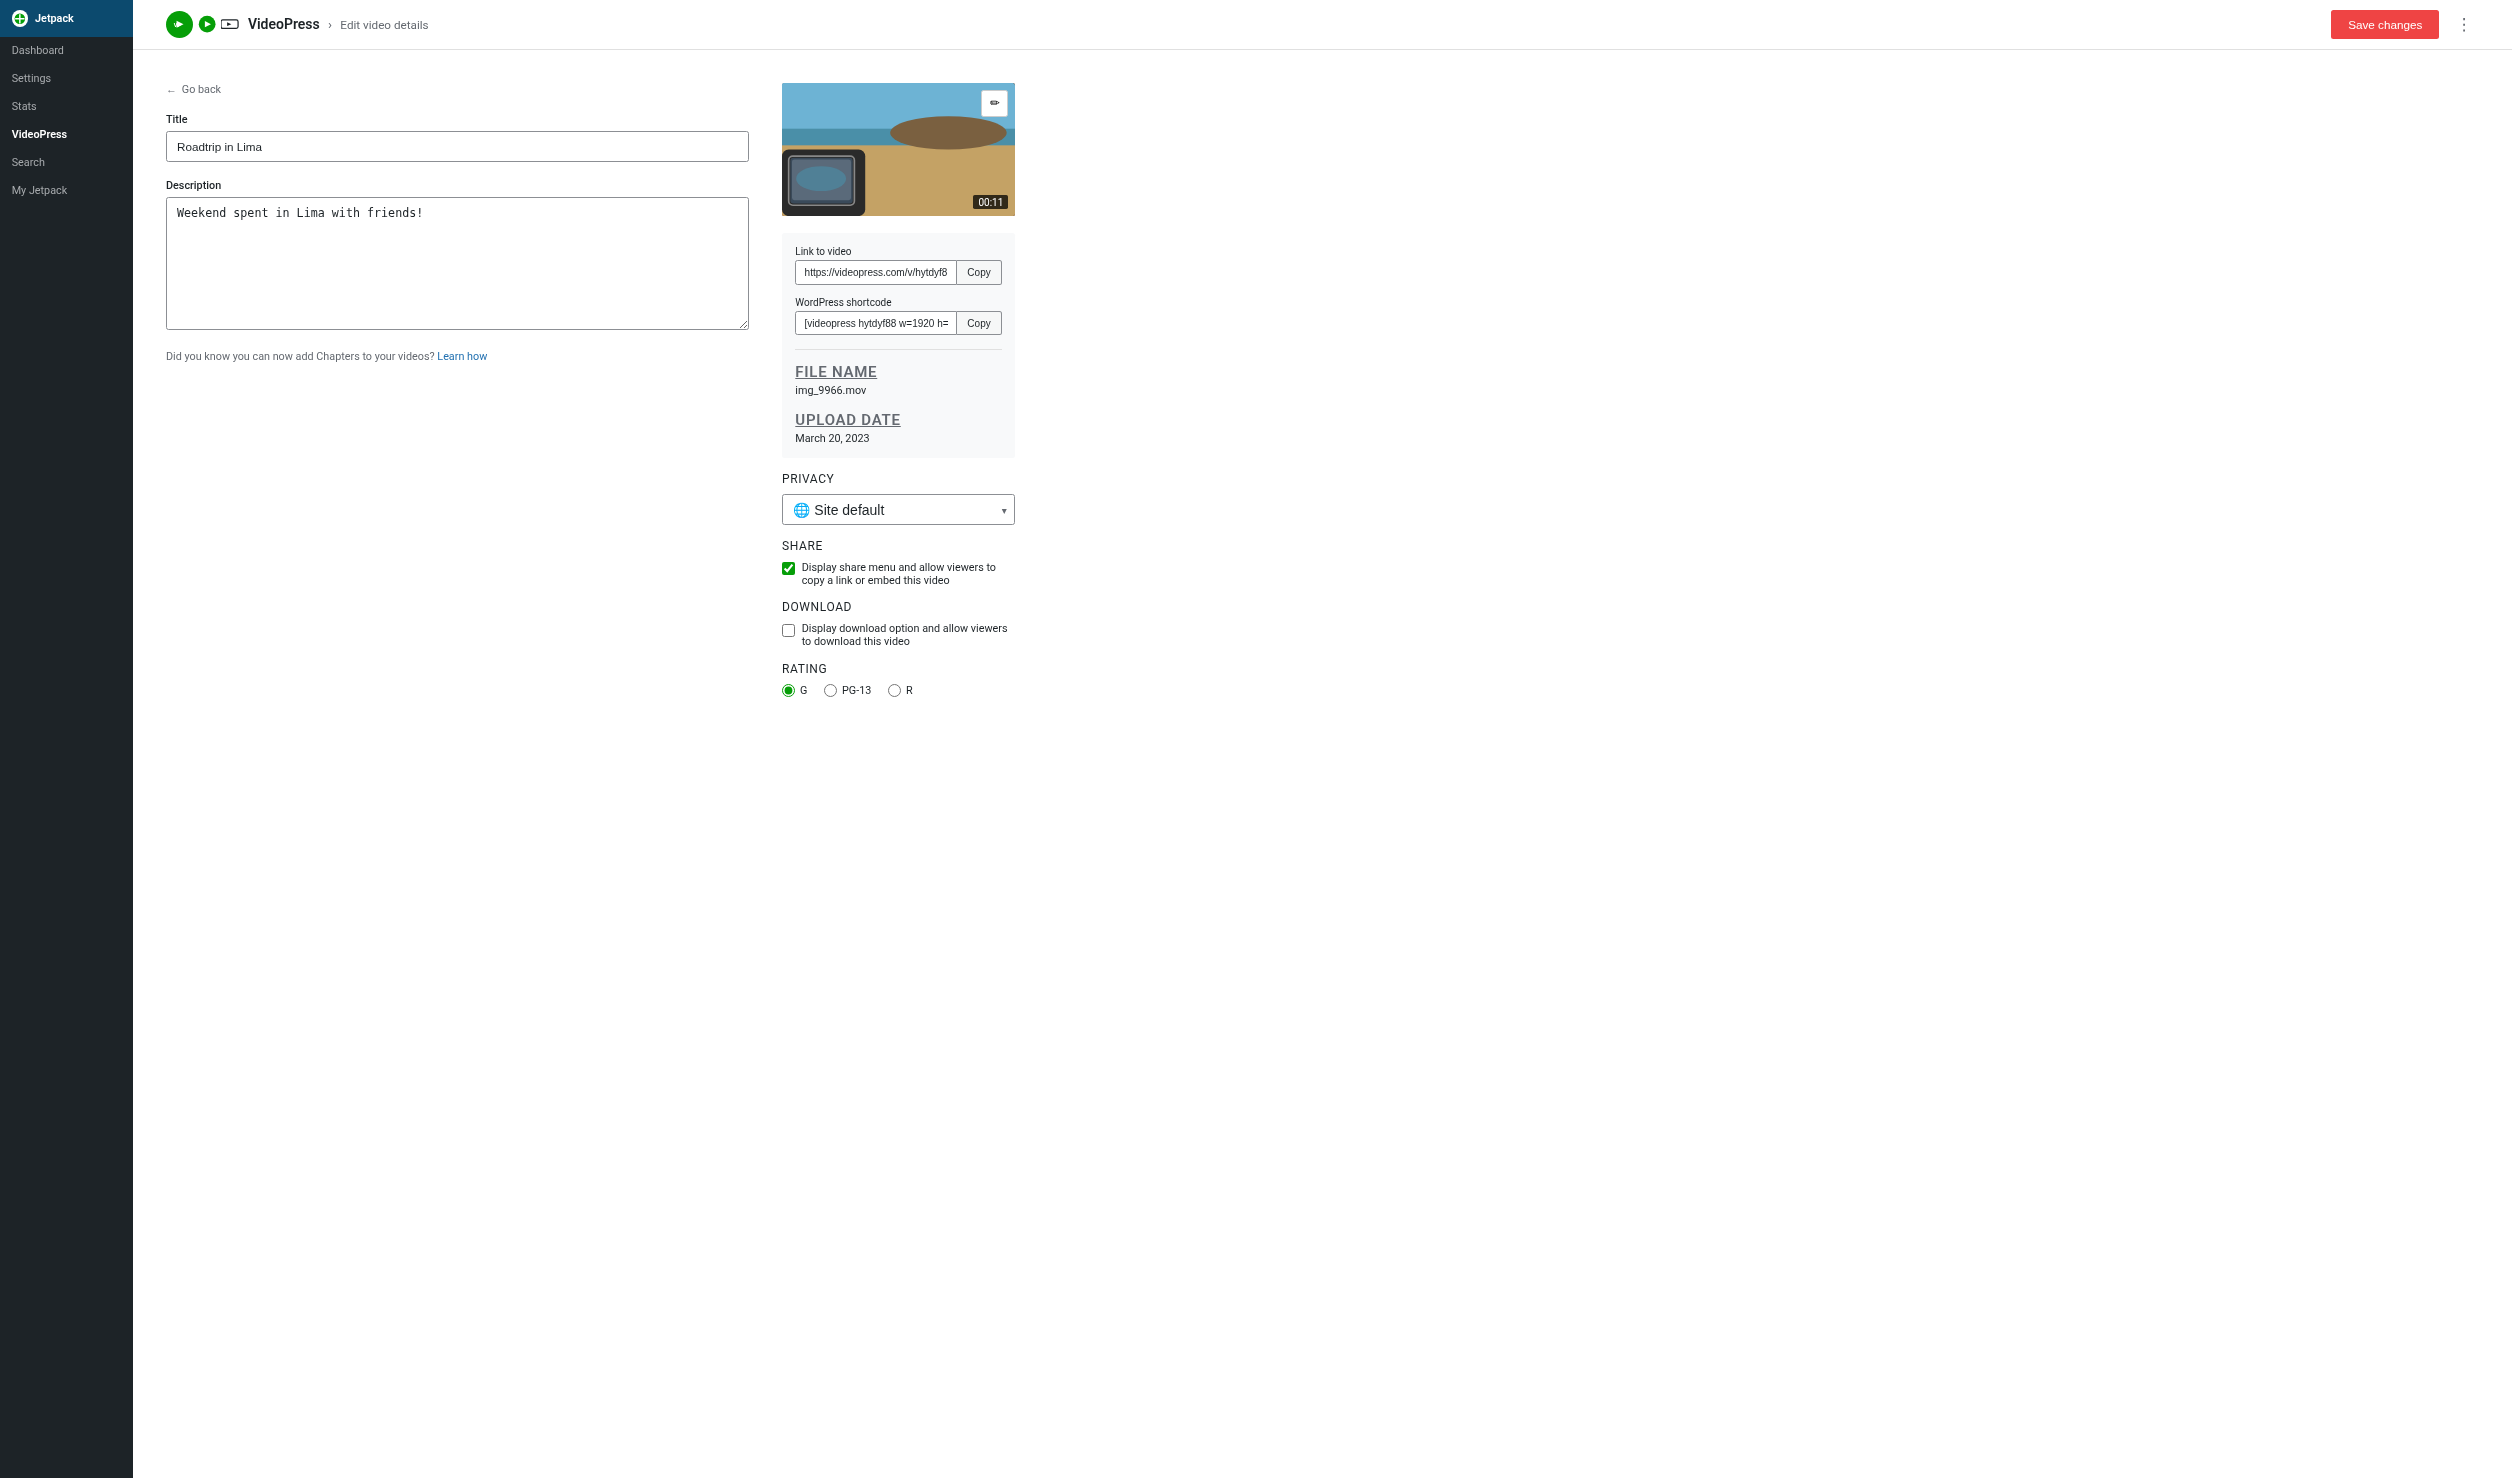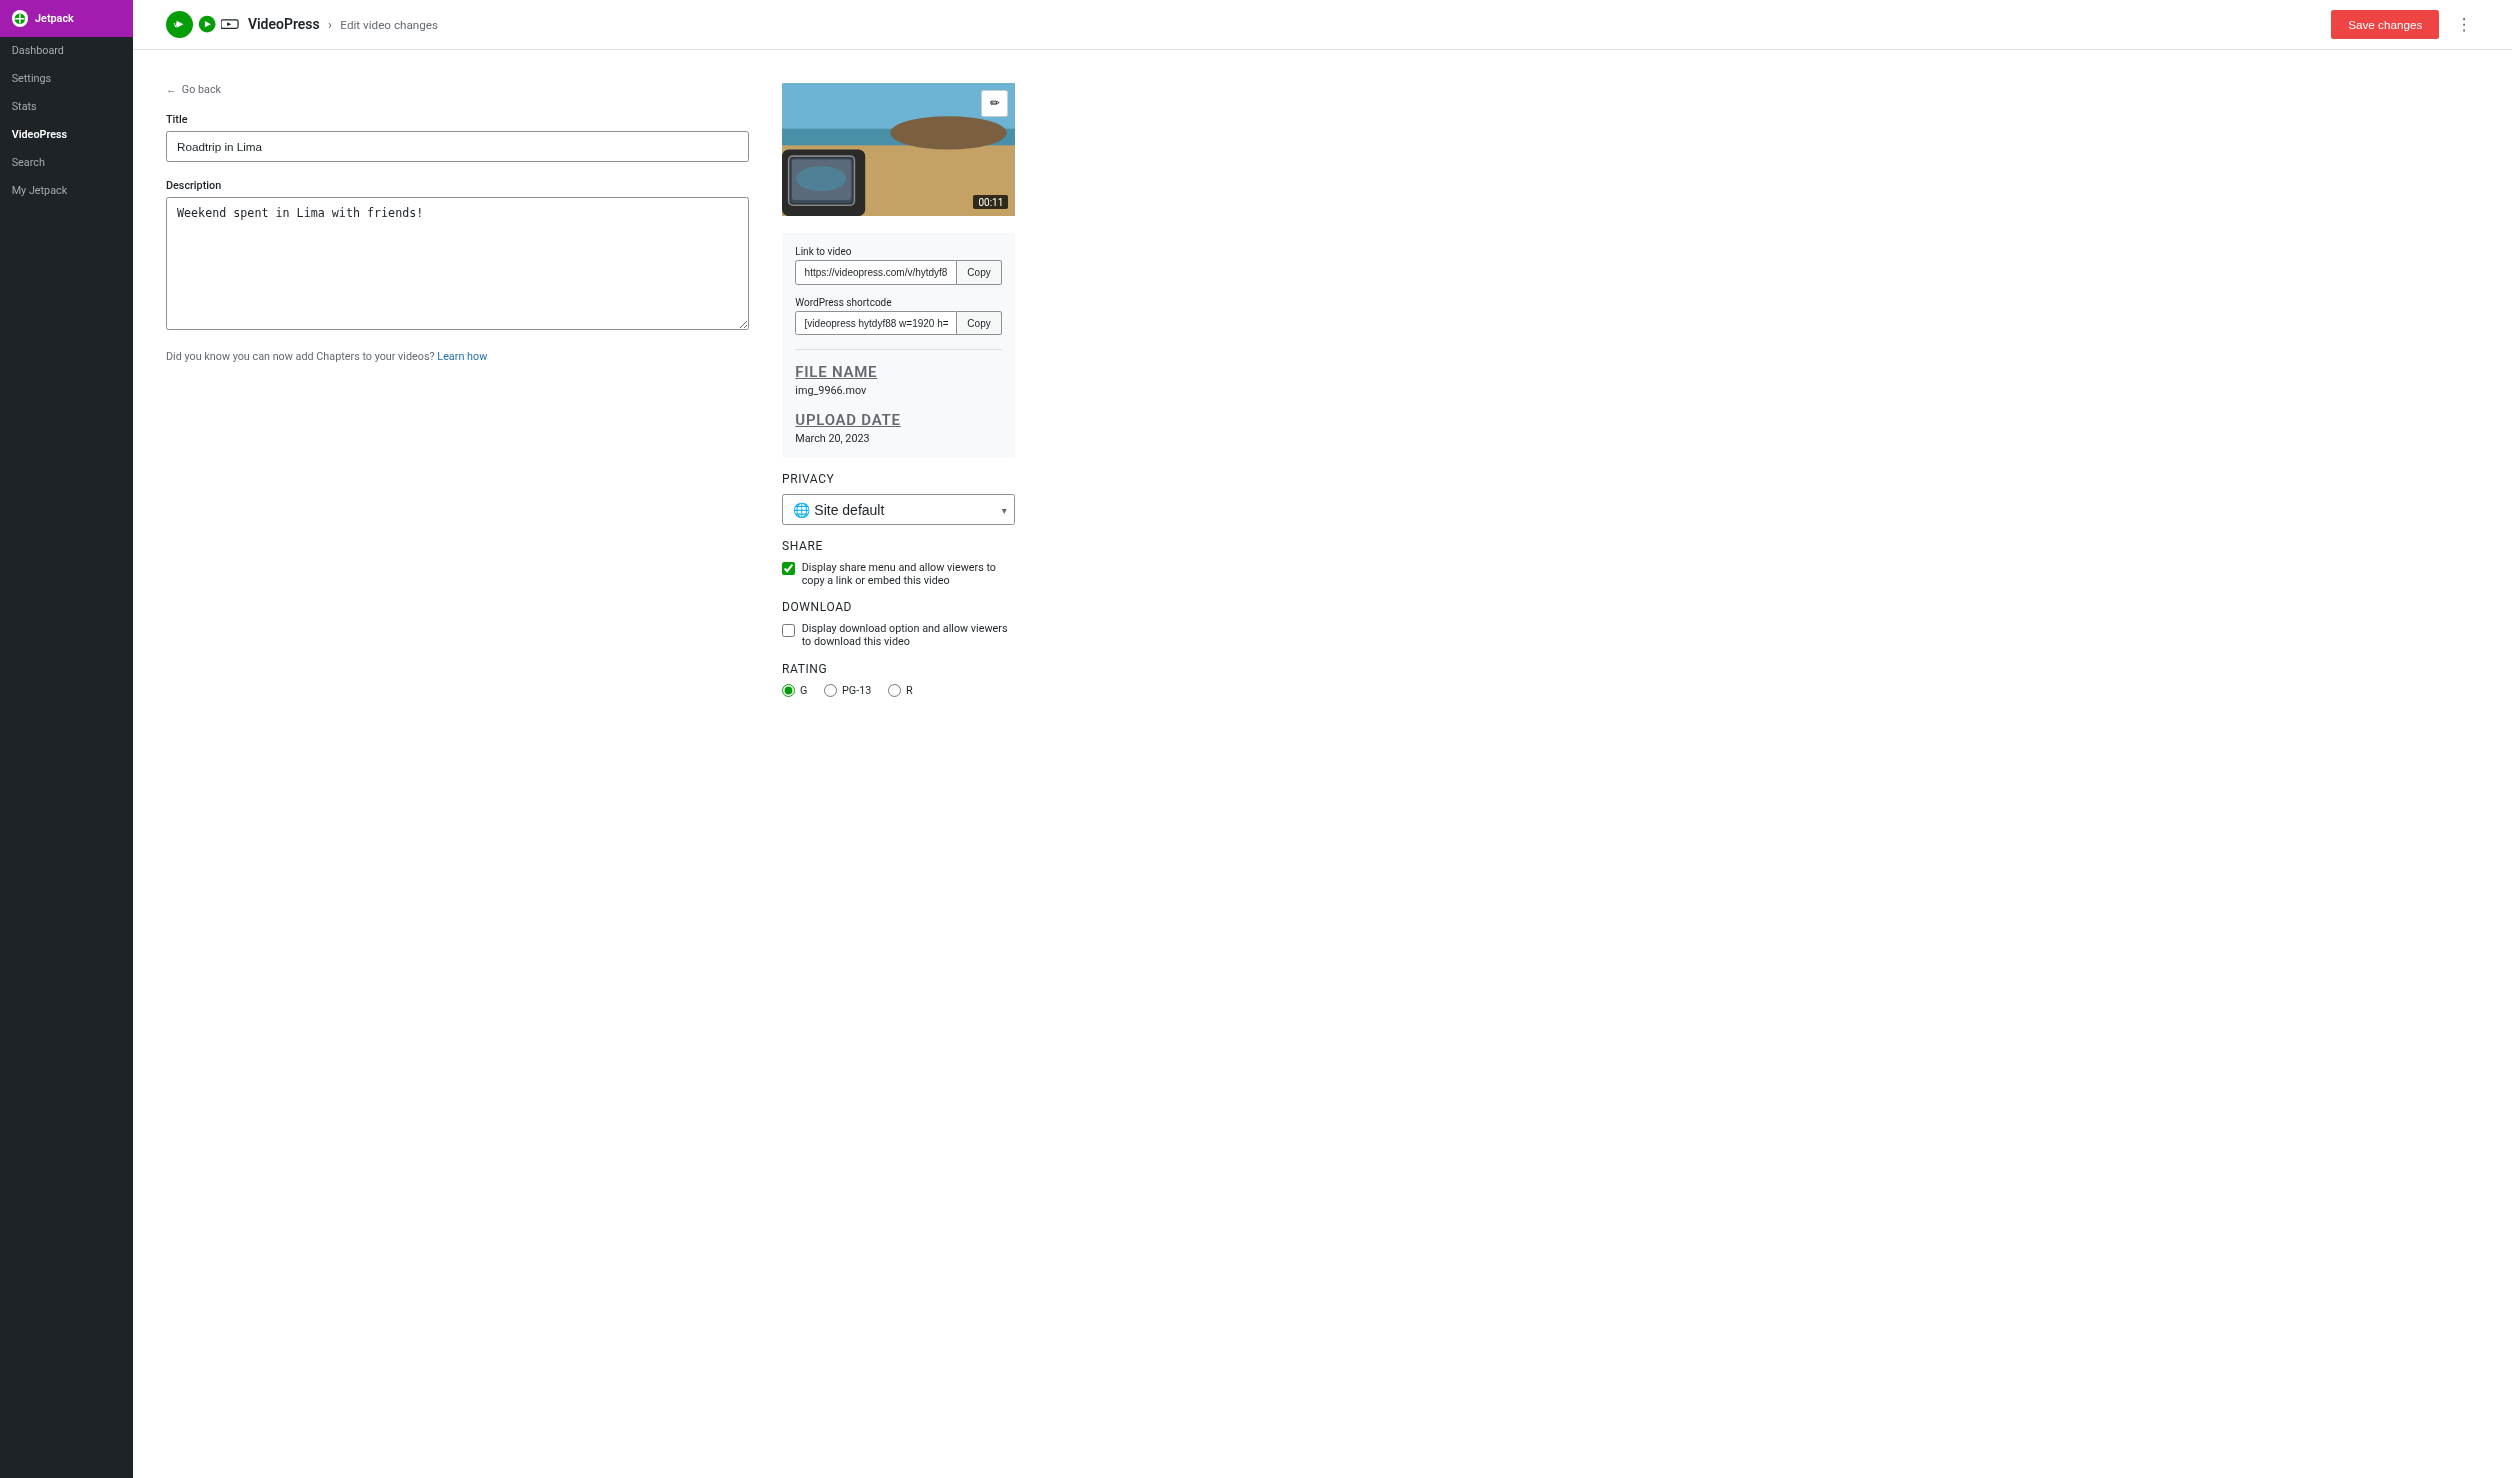--- a/index.html
+++ b/index.html
@@ -8,21 +8,21 @@
     
     .sidebar {
       width: 133px;
       background: #1d2327;
       color: #a7aaad;
       flex-shrink: 0;
       display: flex;
       flex-direction: column;
     }
     .sidebar-top {
-      background: #a21caf;
+      background: #0c4a6e;
       padding: 10px 11.7px;
       display: flex;
       align-items: center;
       gap: 6.7px;
       cursor: pointer;
     }
     .sidebar-top .brand-icon {
       width: 16.7px; height: 16.7px;
       background: #fff;
       border-radius: 50%;
@@ -356,21 +356,21 @@
             <path d="M9 8 L9 16 L17 12 Z" fill="white"></path>
           </svg>
           <svg width="18.3" height="18.3" viewBox="0 0 30 20" style="margin-right:5px;">
             <rect x="0" y="3" width="28" height="14" rx="3" fill="none" stroke="#1d2327" stroke-width="2"></rect>
             <path d="M10 7 L10 13 L17 10 Z" fill="#1d2327"></path>
           </svg>
           <span style="font-size:14px;font-weight:600;color:#1d2327;">VideoPress</span>
         </span>
       </div>
       <span class="breadcrumb-sep" style="color:#646970;font-size:13.3px;">›</span>
-      <span class="breadcrumb-current">Edit video changes</span>
+      <span class="breadcrumb-current">Edit video details</span>
     </div>
     <div class="top-bar-actions">
       <button class="save-btn">Save changes</button>
       <button class="more-btn">⋮</button>
     </div>
   </div>
 
   <div class="page-body">
 
     <div class="form-section">

